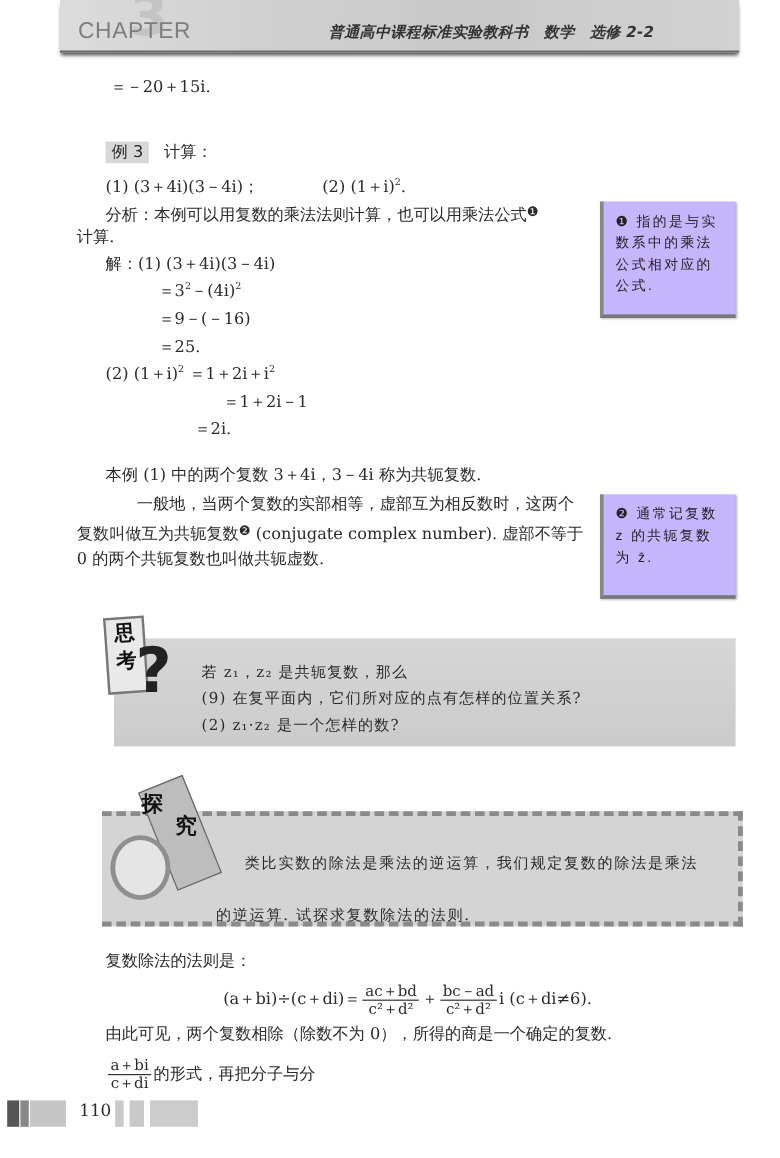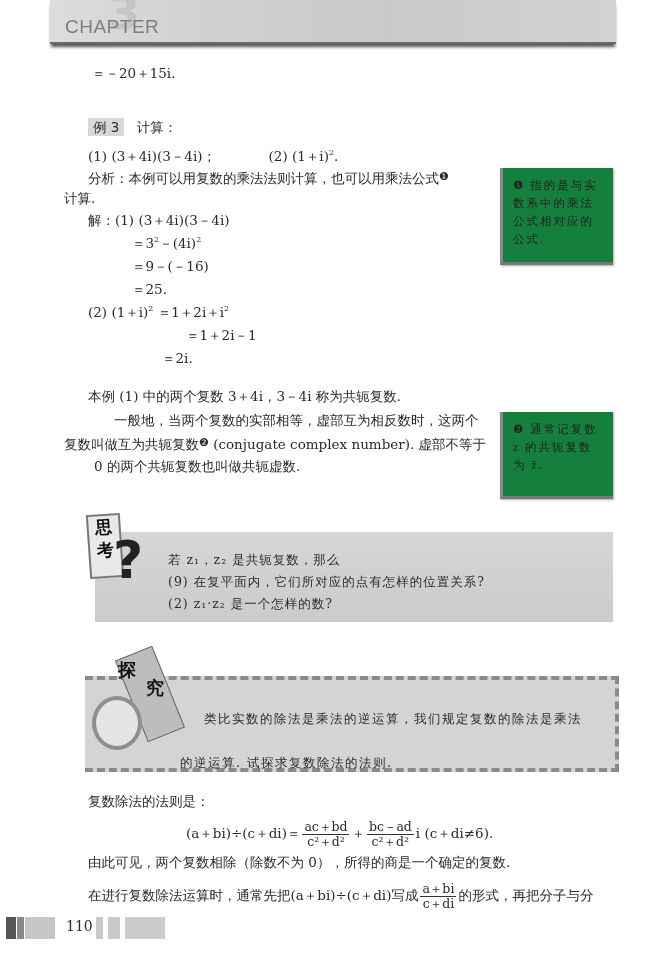--- a/index.html
+++ b/index.html
@@ -31,23 +31,23 @@
   }
   .line { position: absolute; font-size: 13.5px; white-space: nowrap; line-height: 18px; }
   .label-box {
     background: #d8d8d8; padding: 1px 5px; margin-right: 8px;
     font-family: "DejaVu Sans", sans-serif;
   }
   sup { font-size: 8px; vertical-align: 6px; line-height: 0; }
   .circ { font-size: 11px; vertical-align: 3px; }
   
   .note {
-    background: #15803d; border-left: 3px solid #888; border-bottom: 3px solid #777;
+    background: #c4b5fd; border-left: 3px solid #888; border-bottom: 3px solid #777;
     box-shadow: 1px 1px 2px #aaa; font-size: 11.5px; line-height: 18px; padding: 8px 8px 6px 10px;
-    letter-spacing: 2px; font-family: Liberation Serif, serif; color: #222;
+    letter-spacing: 2px; font-family: Liberation Sans, sans-serif; color: #222;
   }
   
   .think-box {
     left: 95px; top: 532px; width: 518px; height: 90px;
     background: linear-gradient(180deg, #d6d6d6, #cbcbcb);
   }
   .think-icon {
     left: 88px; top: 514px; width: 30px; height: 60px; background: #e9e9e9;
     border: 2px solid #777; transform: rotate(-4deg);
   }
@@ -73,20 +73,21 @@
   .frac .den { display: block; padding: 0 2px; }
   
   .footer-bar { height: 22px; top: 917px; }
 </style>
 </head>
 <body>
 
 <div class="abs header">
   <div class="chapter-num">3</div>
   <div class="chapter">CHAPTER</div>
+  <div class="book">普通高中课程标准实验教科书　数学　选修 2-2</div>
 </div>
 
 <div class="line" style="left:92px; top:64px;">＝－20＋15i.</div>
 
 <div class="line" style="left:88px; top:118px;">
   <span class="label-box">例 3</span>
   <span>计算：</span>
 </div>
 <div class="line" style="left:88px; top:147px;">
   <span>(1) (3＋4i)(3－4i)；</span>
@@ -109,21 +110,21 @@
 <div class="abs note" style="left:500px; top:168px; width:92px; height:80px;">
   <span>❶</span>
   <span>指的是与实数系中的乘法公式相对应的公式.</span>
 </div>
 
 <div class="line" style="left:88px; top:387px;">本例 (1) 中的两个复数 3＋4i，3－4i 称为共轭复数.</div>
 <div class="line" style="left:88px; top:411px;margin-left:26px;">一般地，当两个复数的实部相等，虚部互为相反数时，这两个</div>
 <div class="line" style="left:64px; top:434px;">
   <span>复数叫做互为共轭复数</span><span class="circ">❷</span><span> (conjugate complex number). 虚部不等于</span>
 </div>
-<div class="line" style="left:64px; top:457px;margin-left:30px;">0 的两个共轭复数也叫做共轭虚数.</div>
+<div class="line" style="left:64px; top:457px;">0 的两个共轭复数也叫做共轭虚数.</div>
 
 <div class="abs note" style="left:500px; top:412px; width:92px; height:70px;">
   <span>❷</span>
   <span>通常记复数 z 的共轭复数为 z̄.</span>
 </div>
 
 <div class="abs think-box"></div>
 <div class="abs think-icon">
   <span>思</span>
   <span>考</span>
@@ -140,21 +141,21 @@
 <div class="abs explore-title" style="left:146px; top:676px;">究</div>
 <div class="line" style="left:204px; top:710px; font-size:12.5px; letter-spacing:1.5px;">类比实数的除法是乘法的逆运算，我们规定复数的除法是乘法</div>
 <div class="line" style="left:180px; top:734px; font-size:12.5px; letter-spacing:1.5px;margin-top:20px;">的逆运算. 试探求复数除法的法则.</div>
 
 <div class="line" style="left:88px; top:792px;text-align:right;">复数除法的法则是：</div>
 <div class="line" style="left:186px; top:816px; line-height:34px;">
   <span>(a＋bi)÷(c＋di)＝</span><span class="frac"><span class="num">ac＋bd</span><span class="den">c²＋d²</span></span><span>＋</span><span class="frac"><span class="num">bc－ad</span><span class="den">c²＋d²</span></span><span>i (c＋di≠6).</span>
 </div>
 <div class="line" style="left:88px; top:853px;">由此可见，两个复数相除（除数不为 0），所得的商是一个确定的复数.</div>
 <div class="line" style="left:88px; top:878px; line-height:34px;">
-  <span>在进行复数除法运算时，通常先把(a＋bi)÷(c＋di)写成</span><span class="frac"><span class="num">a＋bi</span><span class="den">c＋di</span></span><span>的形式，再把分子与分</span>
+  <span class="frac"><span class="num">a＋bi</span><span class="den">c＋di</span></span><span>的形式，再把分子与分</span>
 </div>
 
 <div class="abs footer-bar" style="left:6px; width:10px; background:#555;"></div>
 <div class="abs footer-bar" style="left:17px; width:7px; background:#888;"></div>
 <div class="abs footer-bar" style="left:25px; width:30px; background:#c6c6c6;"></div>
 <div class="abs" style="left:66px; top:918px; font-size:14px;">110</div>
 <div class="abs footer-bar" style="left:96px; width:7px; background:#c9c9c9;"></div>
 <div class="abs footer-bar" style="left:108px; width:12px; background:#c9c9c9;"></div>
 <div class="abs footer-bar" style="left:125px; width:40px; background:#cccccc;"></div>
 

